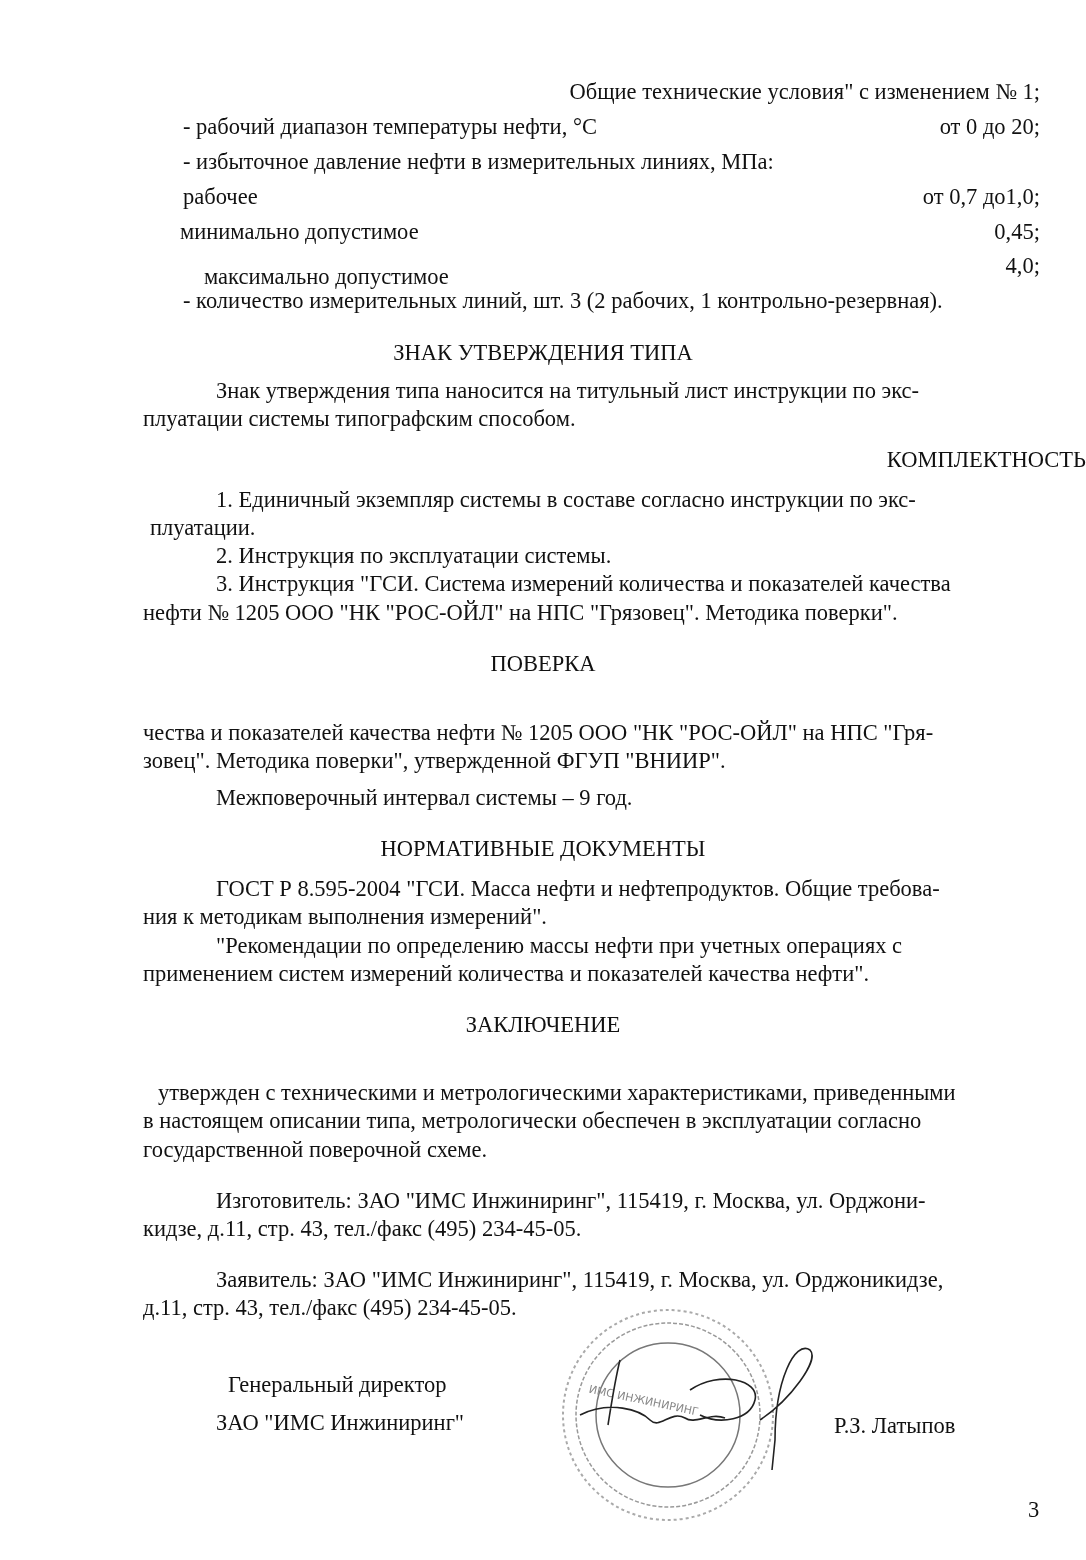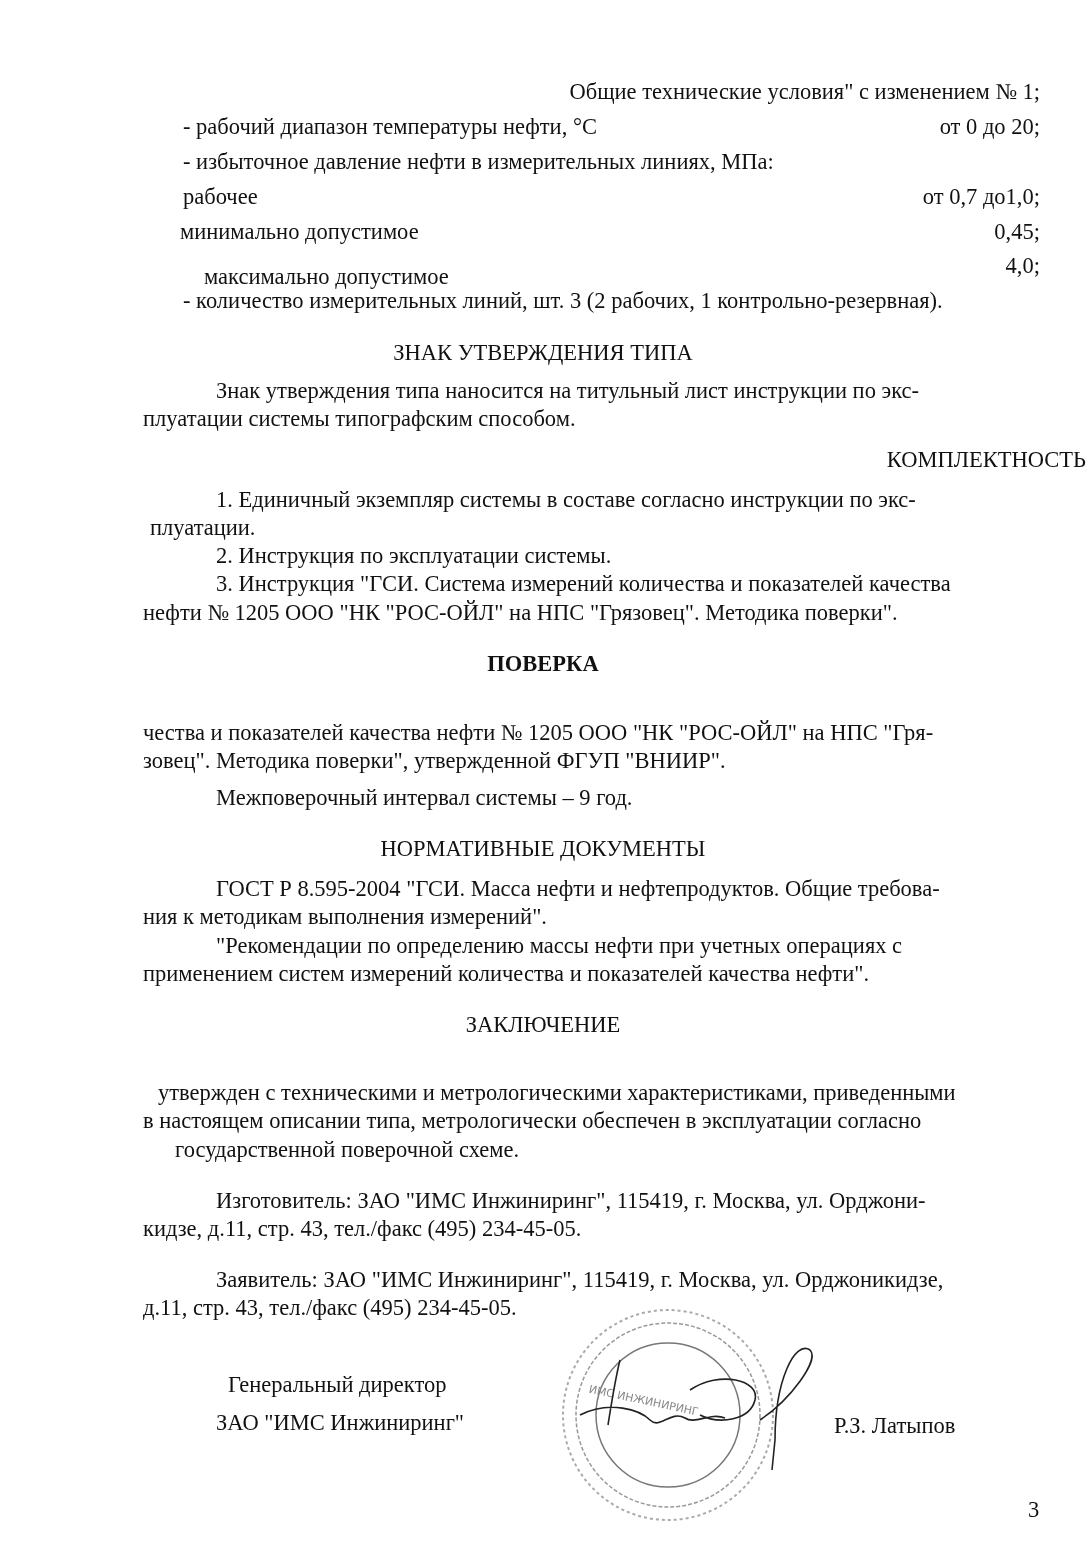--- a/index.html
+++ b/index.html
@@ -39,35 +39,35 @@
   <div class="line" style="left:216px;top:376px;">Знак утверждения типа наносится на титульный лист инструкции по экс-</div>
   <div class="line" style="left:143px;top:404px;">плуатации системы типографским способом.</div>
 
   <div class="line center" style="top:445px;text-align:right;">КОМПЛЕКТНОСТЬ</div>
   <div class="line" style="left:216px;top:485px;">1. Единичный экземпляр системы в составе согласно инструкции по экс-</div>
   <div class="line" style="left:143px;top:513px;margin-left:7px;">плуатации.</div>
   <div class="line" style="left:216px;top:541px;">2. Инструкция по эксплуатации системы.</div>
   <div class="line" style="left:216px;top:569px;">3. Инструкция "ГСИ. Система измерений количества и показателей качества</div>
   <div class="line" style="left:143px;top:598px;">нефти № 1205 ООО "НК "РОС-ОЙЛ" на НПС "Грязовец". Методика поверки".</div>
 
-  <div class="line center" style="top:649px;font-weight:bold;">ПОВЕРКА</div>
+  <div class="line center" style="top:649px;">ПОВЕРКА</div>
   <div class="line" style="left:143px;top:718px;">чества и показателей качества нефти № 1205 ООО "НК "РОС-ОЙЛ" на НПС "Гря-</div>
   <div class="line" style="left:143px;top:746px;">зовец". Методика поверки",  утвержденной ФГУП "ВНИИР".</div>
   <div class="line" style="left:216px;top:783px;">Межповерочный интервал системы – 9 год.</div>
 
   <div class="line center" style="top:834px;">НОРМАТИВНЫЕ ДОКУМЕНТЫ</div>
   <div class="line" style="left:216px;top:874px;">ГОСТ Р 8.595-2004 "ГСИ. Масса нефти и нефтепродуктов. Общие требова-</div>
   <div class="line" style="left:143px;top:902px;">ния к методикам выполнения измерений".</div>
   <div class="line" style="left:216px;top:931px;">"Рекомендации по определению массы нефти при учетных операциях с</div>
   <div class="line" style="left:143px;top:959px;">применением систем измерений количества и показателей качества нефти".</div>
 
   <div class="line center" style="top:1010px;">ЗАКЛЮЧЕНИЕ</div>
   <div class="line" style="left:158px;top:1078px;">утвержден с техническими и метрологическими характеристиками, приведенными</div>
   <div class="line" style="left:143px;top:1106px;">в настоящем описании типа,  метрологически обеспечен в эксплуатации согласно</div>
-  <div class="line" style="left:143px;top:1135px;margin-left:32px;">государственной поверочной схеме.</div>
+  <div class="line" style="left:143px;top:1135px;">государственной поверочной схеме.</div>
 
   <div class="line" style="left:216px;top:1186px;">Изготовитель:  ЗАО "ИМС Инжиниринг", 115419, г. Москва, ул. Орджони-</div>
   <div class="line" style="left:143px;top:1214px;">кидзе, д.11, стр. 43, тел./факс (495) 234-45-05.</div>
 
   <div class="line" style="left:216px;top:1265px;">Заявитель: ЗАО "ИМС Инжиниринг", 115419, г. Москва, ул. Орджоникидзе,</div>
   <div class="line" style="left:143px;top:1293px;">д.11, стр. 43, тел./факс (495) 234-45-05.</div>
 
   <div class="line" style="left:228px;top:1370px;">Генеральный директор</div>
   <div class="line" style="left:216px;top:1408px;">ЗАО "ИМС Инжиниринг"</div>
   <div class="line" style="left:834px;top:1411px;">Р.З. Латыпов</div>

